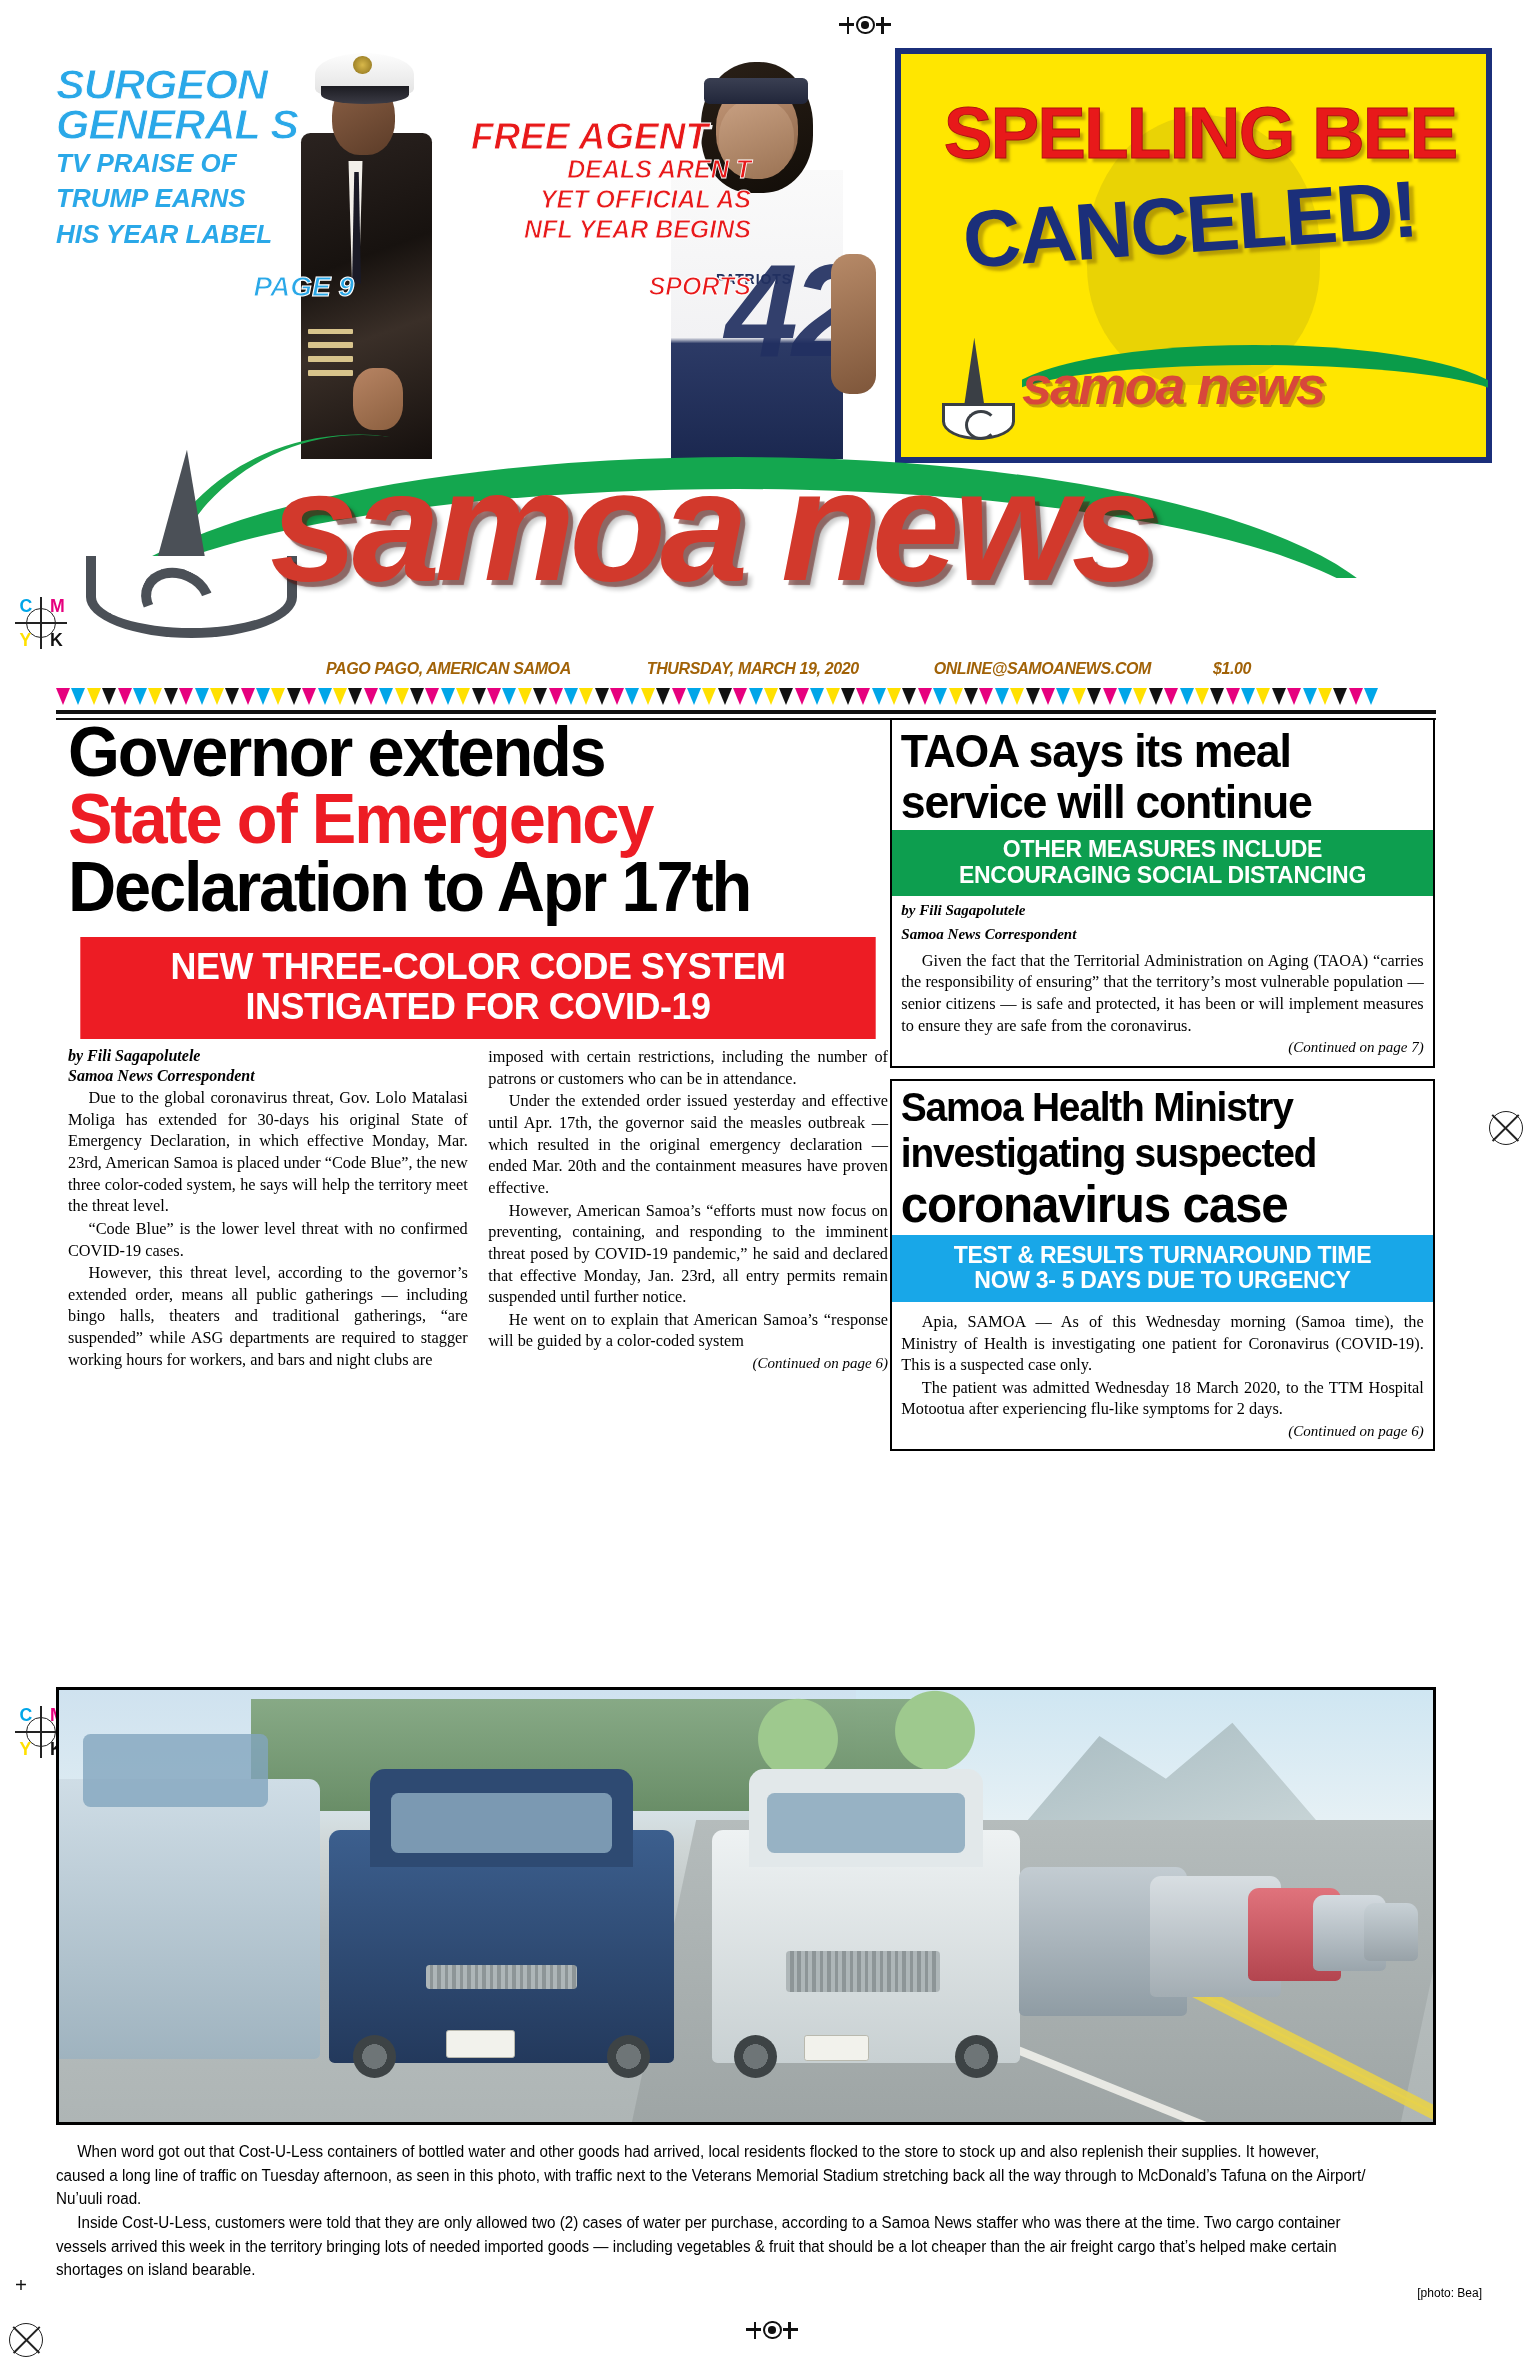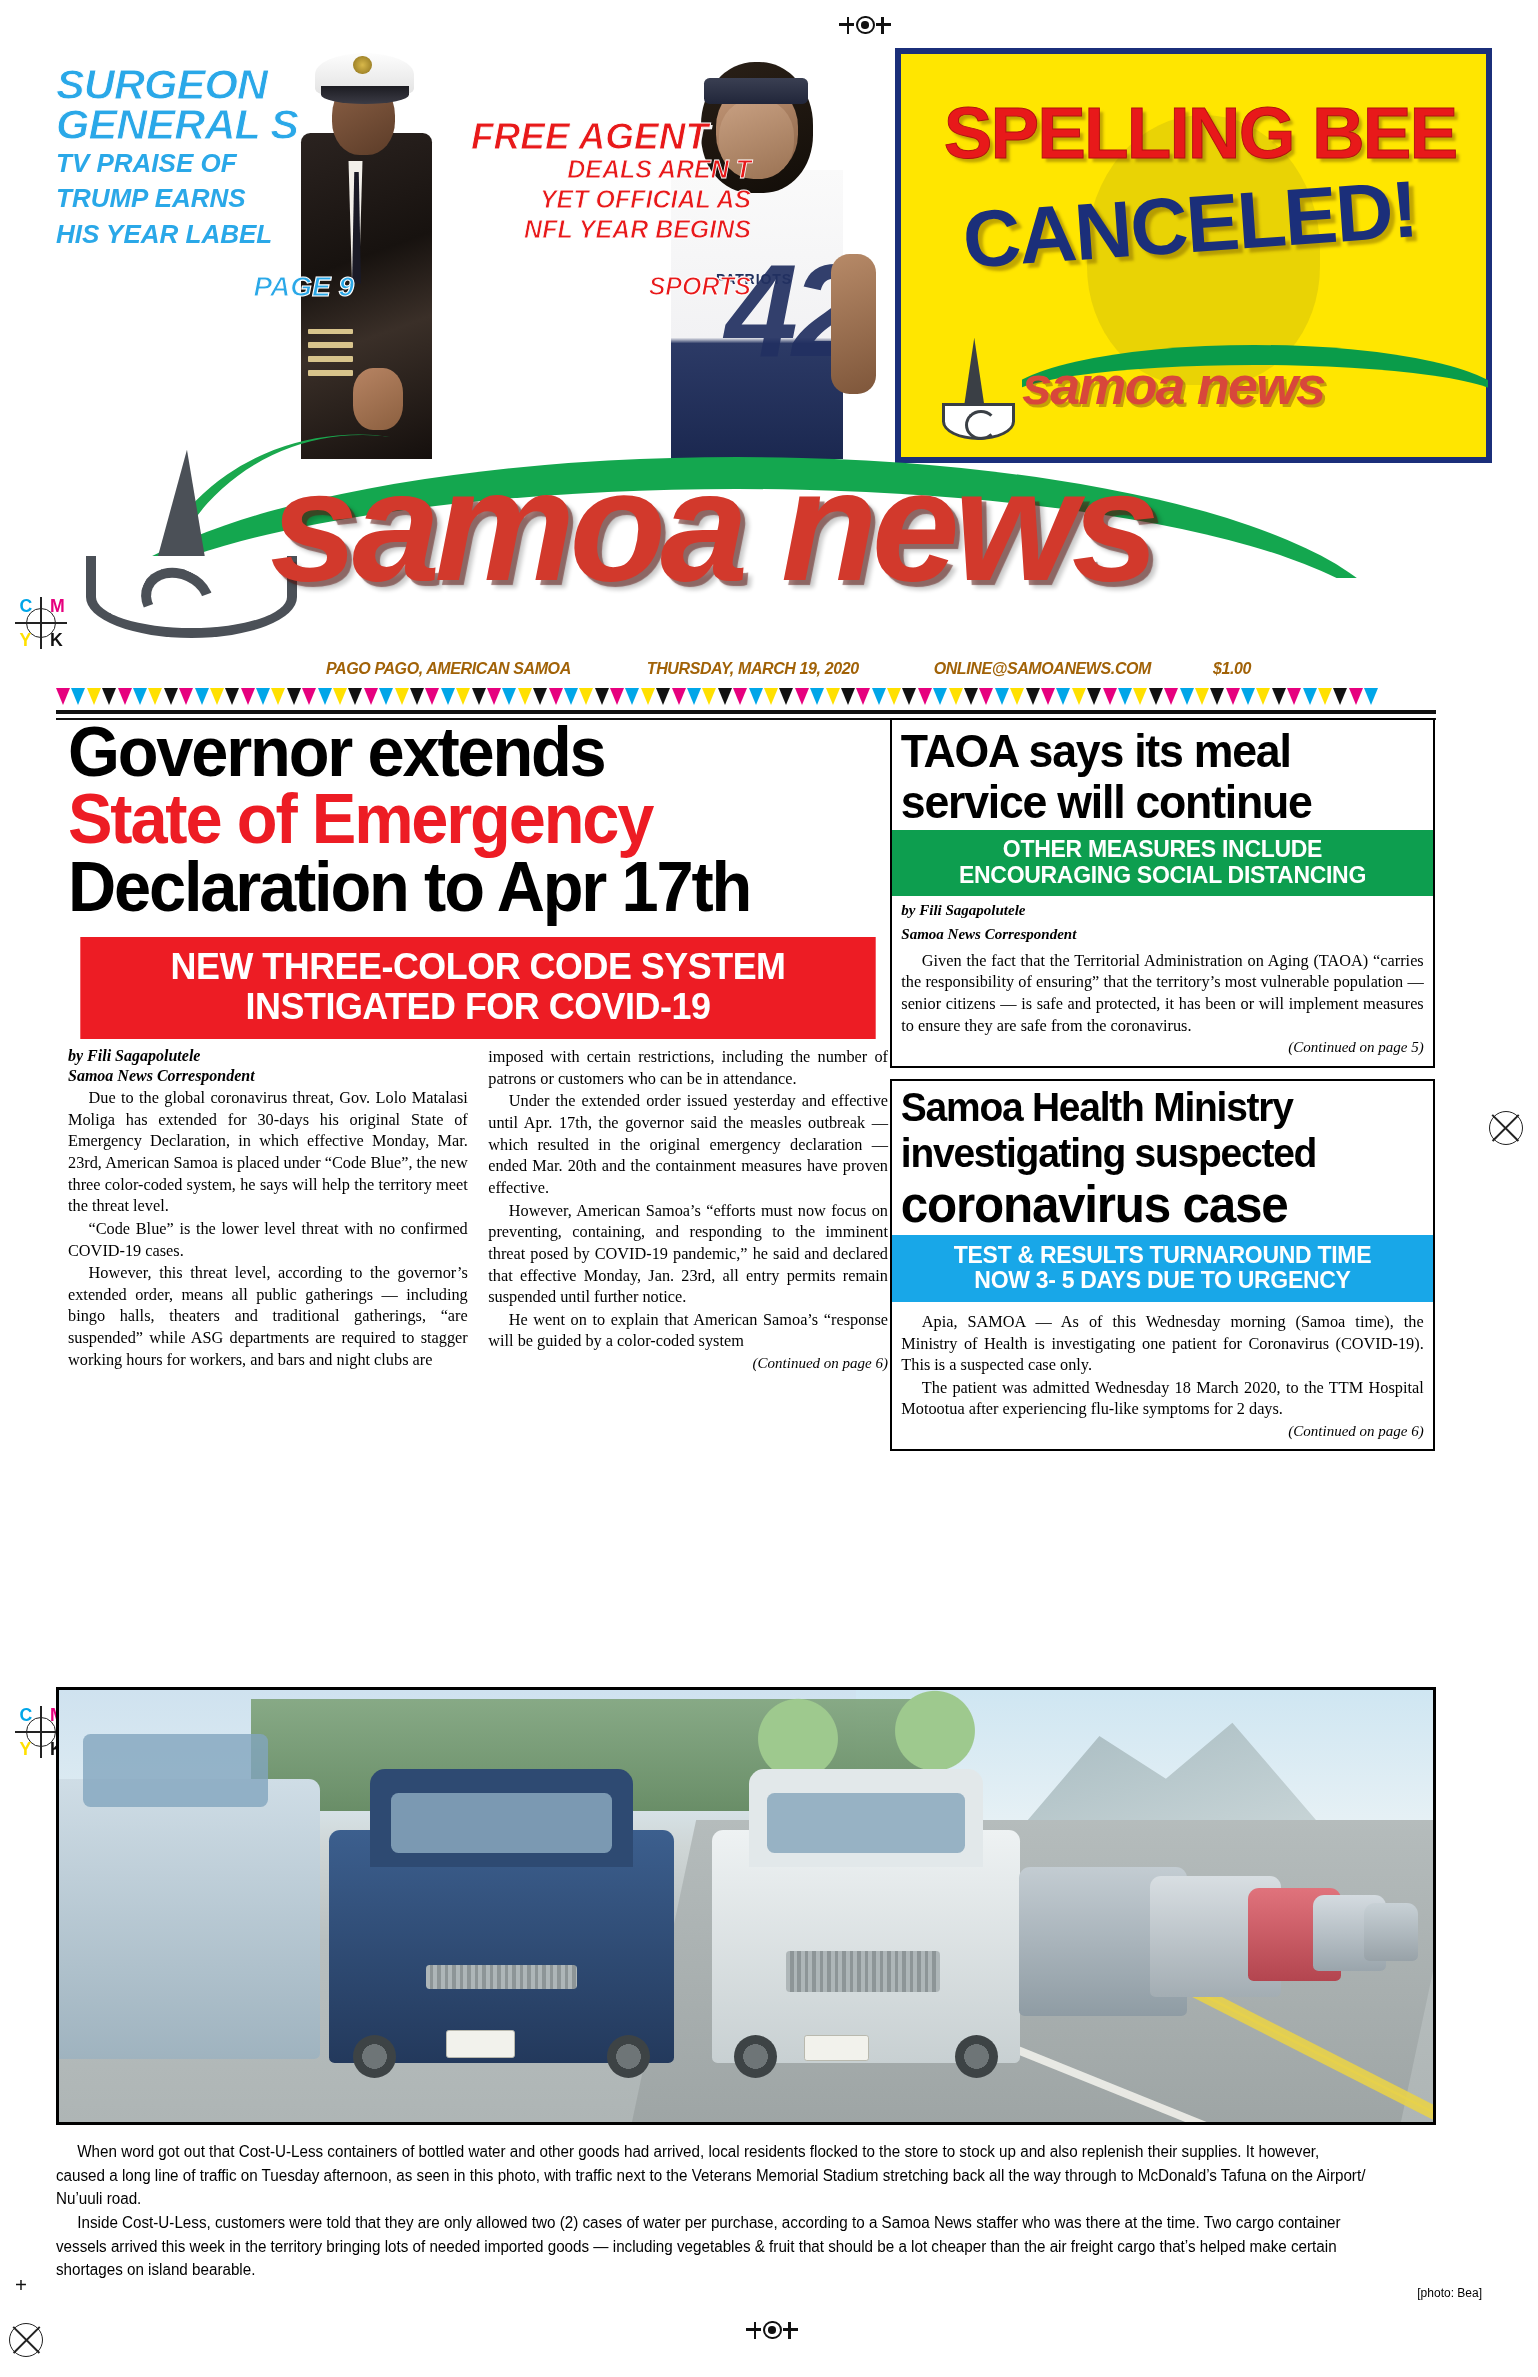--- a/index.html
+++ b/index.html
@@ -493,21 +493,21 @@
         <div class="hd big">TAOA says its meal</div>
         <div class="hd big" style="padding-top:0;">service will continue</div>
         <div class="kicker green">
           <div>OTHER MEASURES INCLUDE</div>
           <div>ENCOURAGING  SOCIAL DISTANCING</div>
         </div>
         <div class="byline2">by Fili Sagapolutele</div>
         <div class="byline2">Samoa News Correspondent</div>
         <div class="bodytxt">
           <p>Given the fact that the Territorial Administration on Aging (TAOA) “carries the responsibility of ensuring” that the territory’s most vulnerable population — senior citizens — is safe and protected, it has been or will implement measures to ensure they are safe from the coronavirus.</p>
-          <span class="cont">(Continued on page 5)</span>
+          <span class="cont">(Continued on page 7)</span>
         </div>
       </div>
 
       <div class="rbox">
         <div class="hd">Samoa Health Ministry</div>
         <div class="hd" style="padding-top:0;">investigating suspected</div>
         <div class="hd big" style="padding-top:0; font-size:52px;">coronavirus case</div>
         <div class="kicker blue">
           <div>TEST &amp; RESULTS TURNAROUND TIME</div>
           <div>NOW 3- 5 DAYS DUE TO URGENCY</div>

